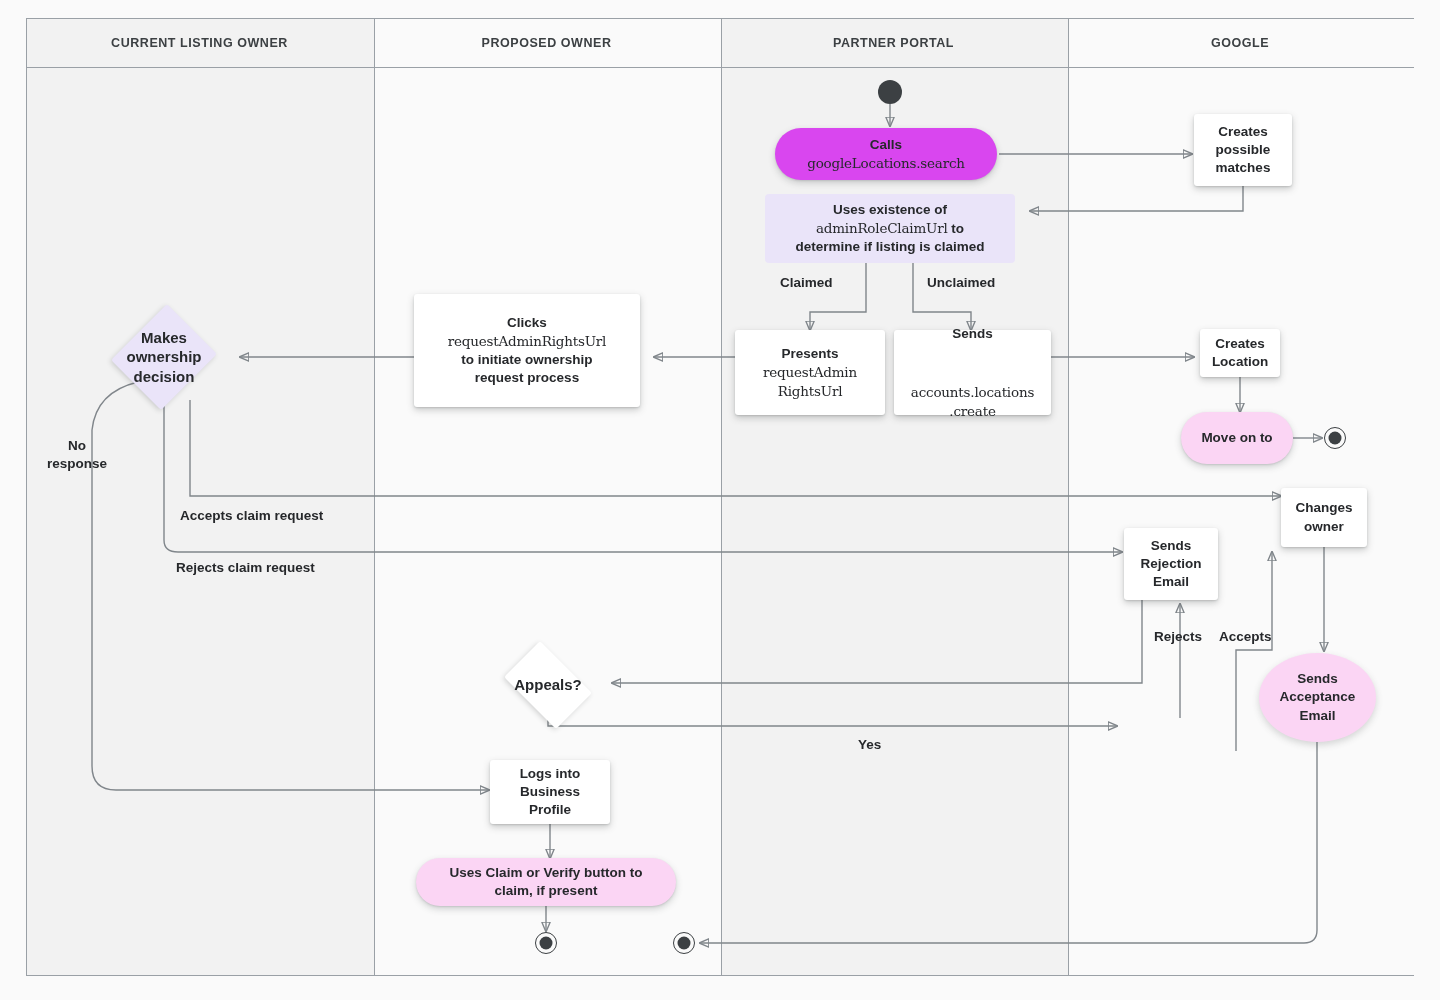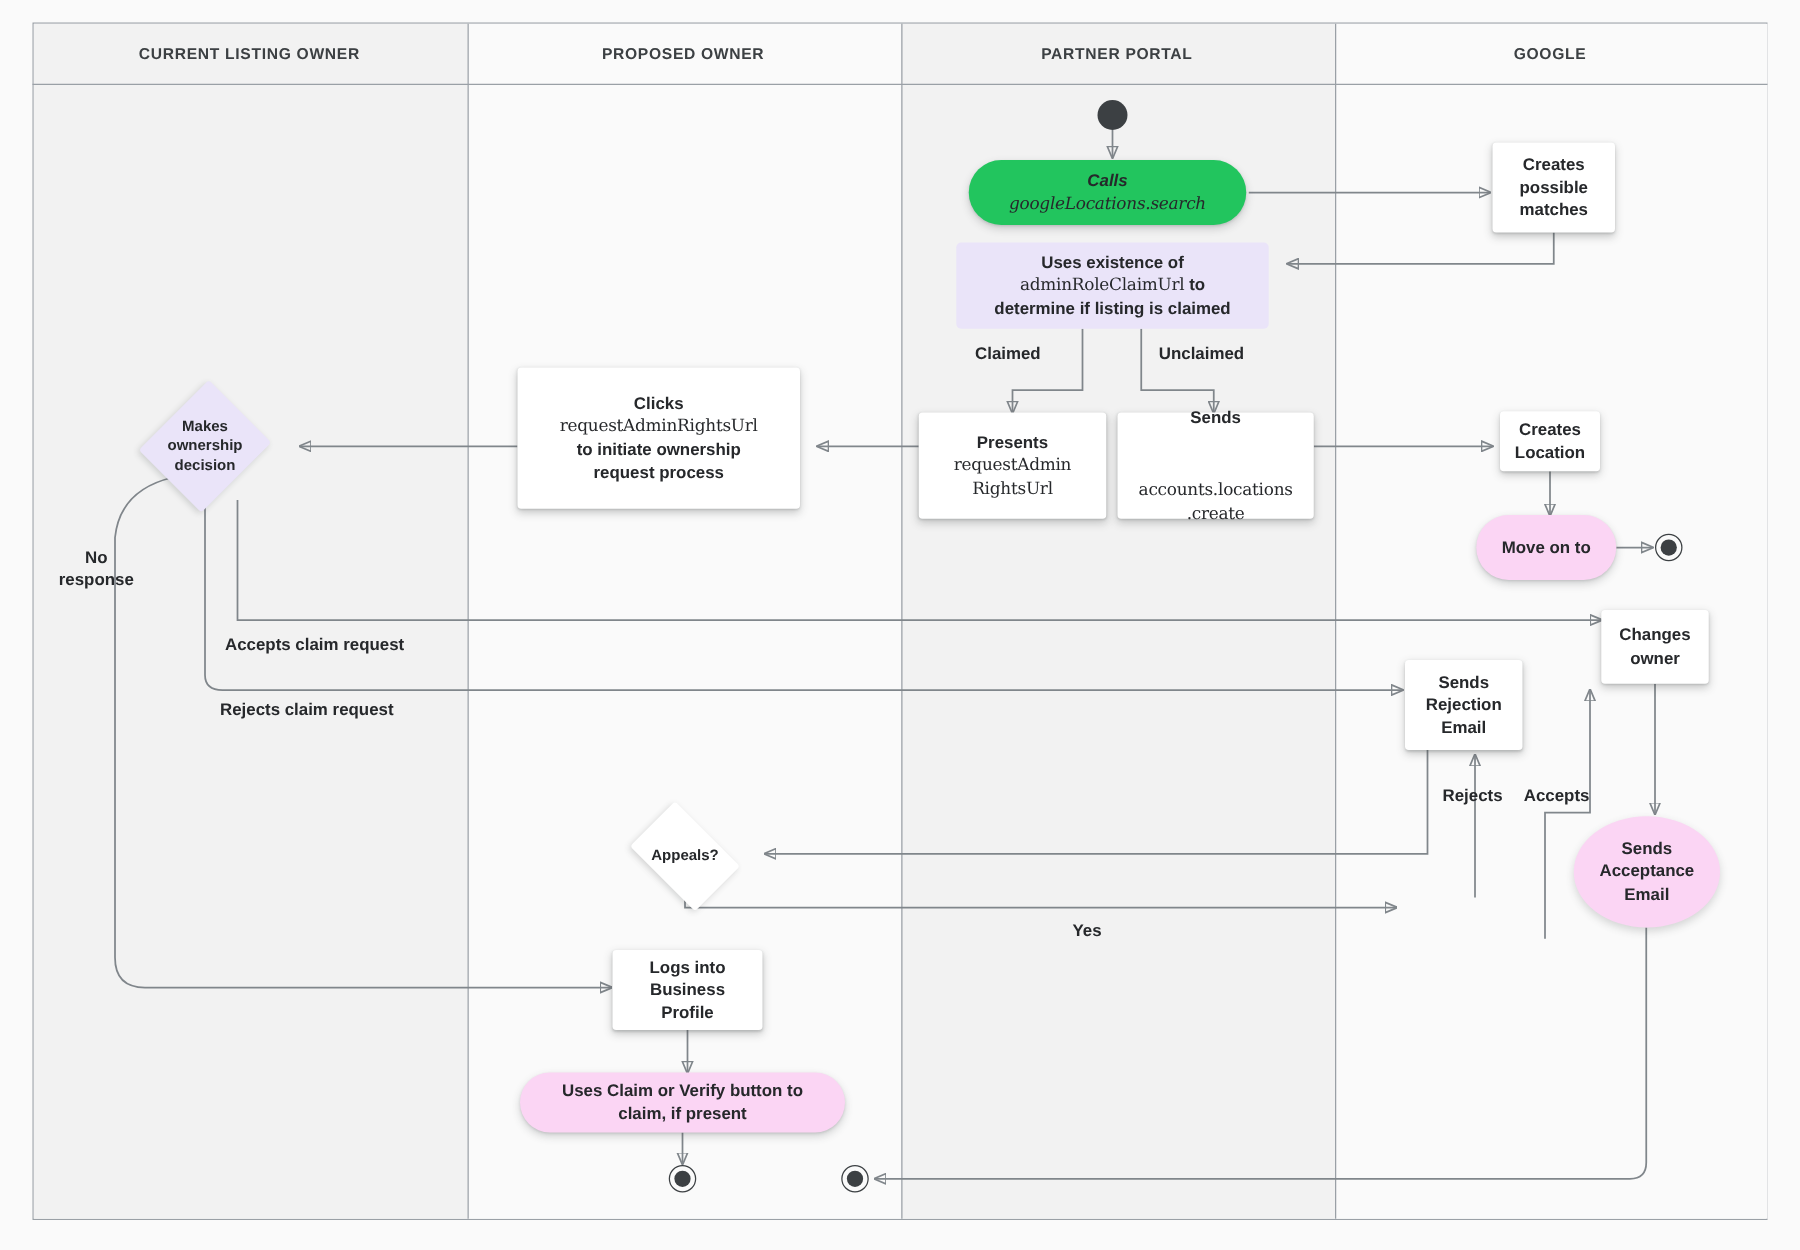--- a/index.html
+++ b/index.html
@@ -57,36 +57,36 @@
   }
   .round{
     border-radius:999px;
     box-shadow:0 3px 7px rgba(60,64,67,.22), 0 1px 2px rgba(60,64,67,.14);
   }
   .ellipse{
     border-radius:50%;
     box-shadow:0 3px 7px rgba(60,64,67,.2);
   }
   .flat{box-shadow:none;border-radius:4px;}
-  .cyan{background:#22c55e;font-style:italic;}
+  .cyan{background:#d946ef;}
   .pink{background:#fbd5f4;}
   .lav{background:#eae4f9;}
 
   
   .diamond{position:absolute;}
   .diamond .shape{
     position:absolute;left:0;top:0;width:100%;height:100%;
     transform:rotate(45deg) scale(.707);
     border-radius:4px;
     box-shadow:0 3px 7px rgba(60,64,67,.2);
   }
   .diamond .label{
     position:absolute;left:0;top:0;width:100%;height:100%;
     display:flex;align-items:center;justify-content:center;
-    text-align:center;font-size:12px;font-weight:700;
+    text-align:center;font-size:15px;font-weight:700;
     color:#26282b;line-height:1.3;
   }
 
   
   .start-dot{
     position:absolute;width:24px;height:24px;border-radius:50%;
     background:#3c4043;
   }
   .end-dot{
     position:absolute;width:22px;height:22px;border-radius:50%;

